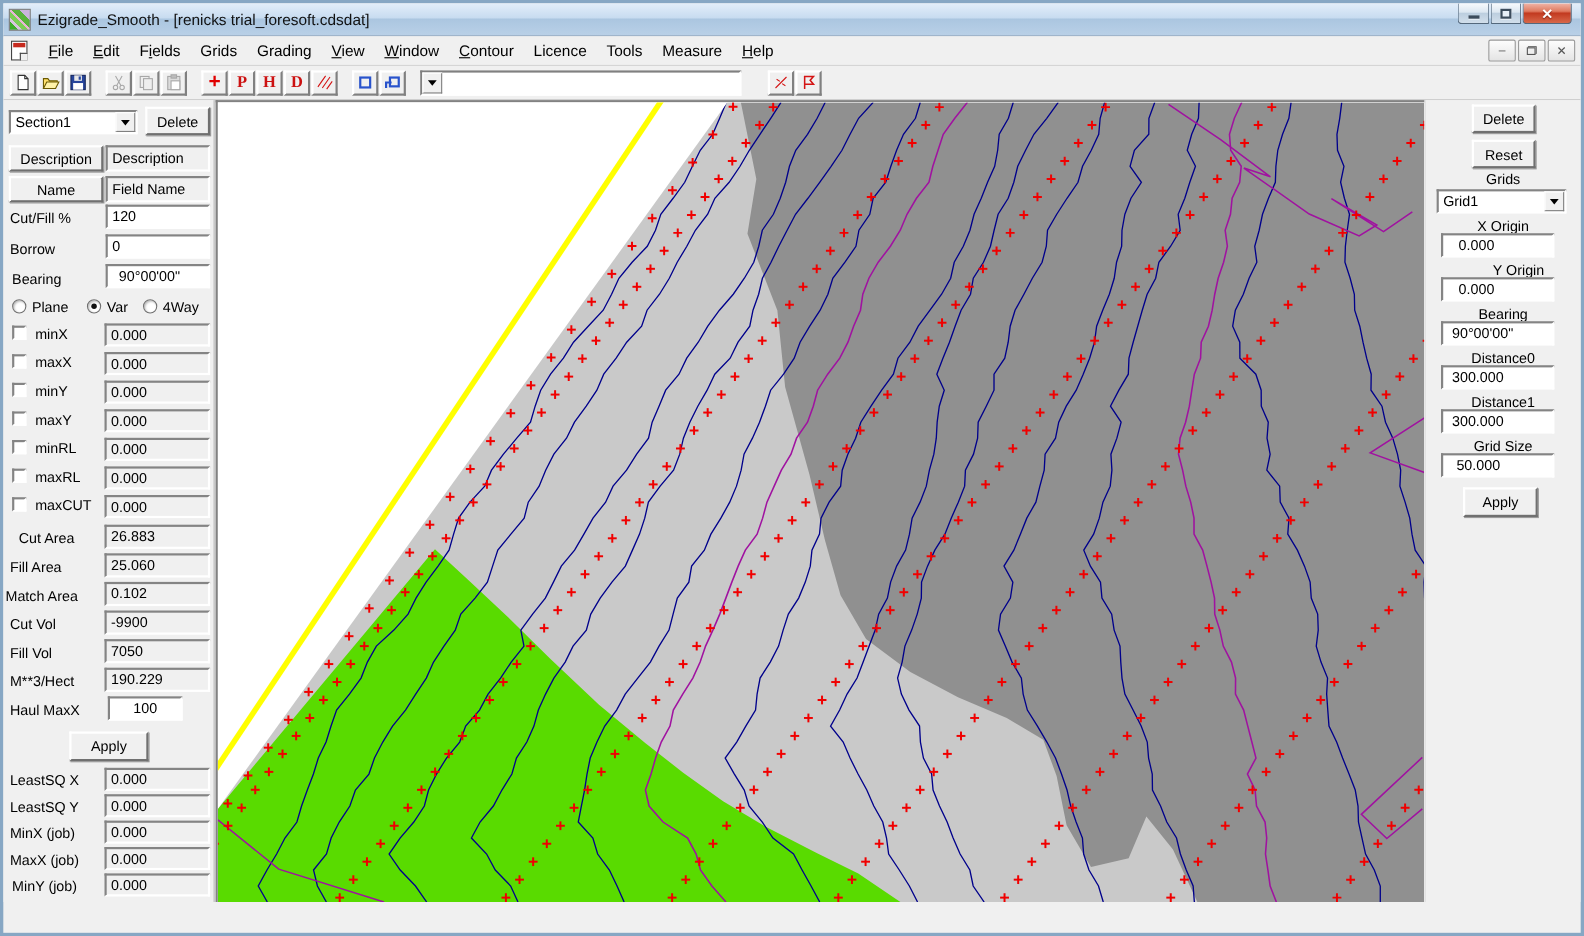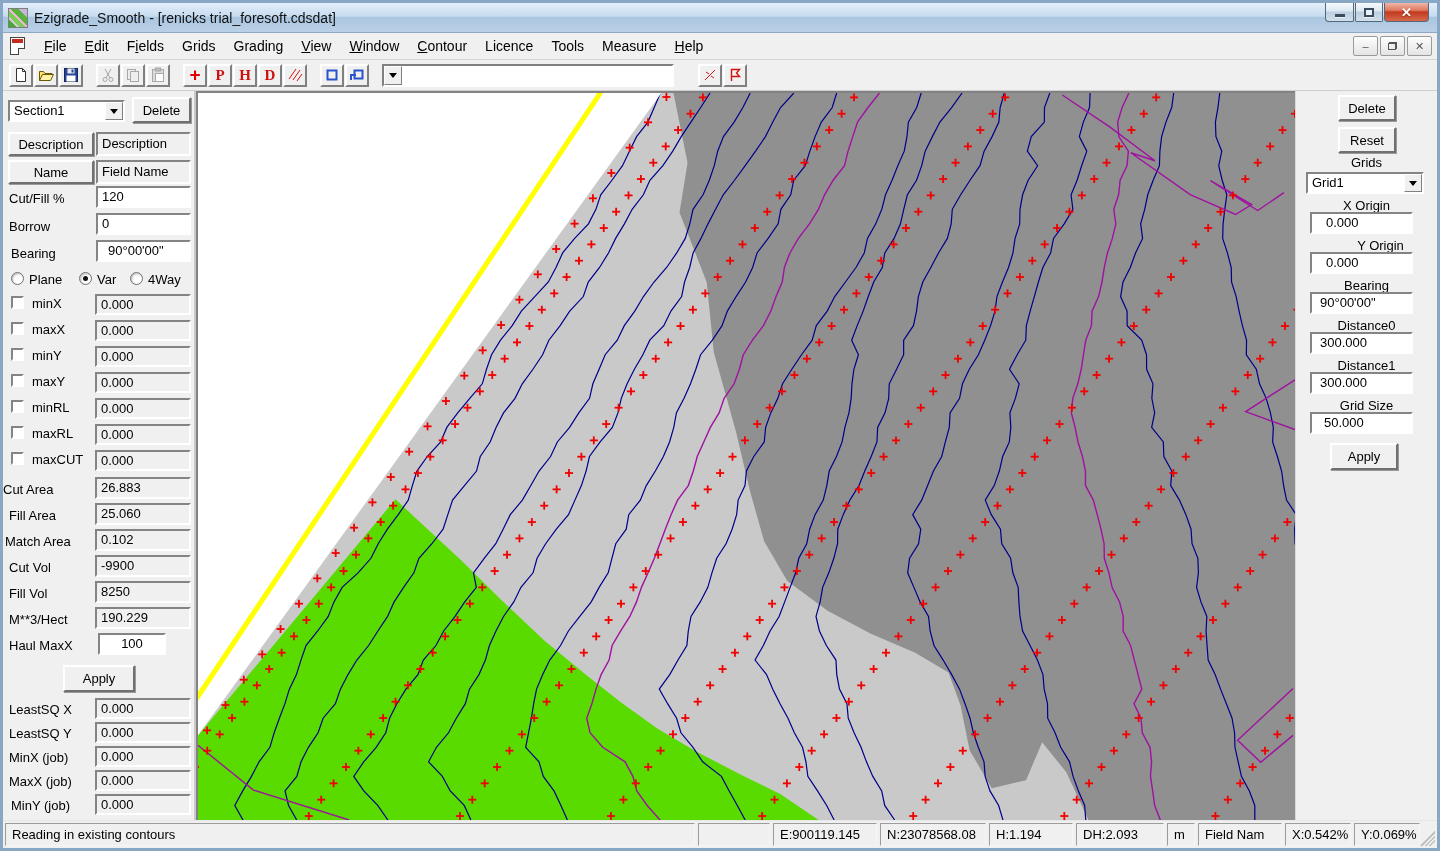--- a/index.html
+++ b/index.html
@@ -277,30 +277,30 @@
       <div class="cb" style="left:8px;top:309px;"></div>
       <div class="plabel" style="left:29px;top:309px;">minRL</div>
       <div class="sunken" style="left:92px;top:307px;width:96px;height:21px;">0.000</div>
       <div class="cb" style="left:8px;top:335px;"></div>
       <div class="plabel" style="left:29px;top:335px;">maxRL</div>
       <div class="sunken" style="left:92px;top:333px;width:96px;height:21px;">0.000</div>
       <div class="cb" style="left:8px;top:361px;"></div>
       <div class="plabel" style="left:29px;top:361px;">maxCUT</div>
       <div class="sunken" style="left:92px;top:359px;width:96px;height:21px;">0.000</div>
 
-      <div class="plabel" style="left:0;top:391px;text-align:right;">Cut Area</div>
+      <div class="plabel" style="left:14px;top:391px;text-align:right;">Cut Area</div>
       <div class="sunken" style="left:92px;top:386px;width:96px;height:22px;">26.883</div>
       <div class="plabel" style="left:6px;top:417px;">Fill Area</div>
       <div class="sunken" style="left:92px;top:412px;width:96px;height:22px;">25.060</div>
       <div class="plabel" style="left:2px;top:443px;">Match Area</div>
       <div class="sunken" style="left:92px;top:438px;width:96px;height:22px;">0.102</div>
       <div class="plabel" style="left:6px;top:469px;">Cut Vol</div>
       <div class="sunken" style="left:92px;top:464px;width:96px;height:22px;">-9900</div>
       <div class="plabel" style="left:6px;top:495px;">Fill Vol</div>
-      <div class="sunken" style="left:92px;top:490px;width:96px;height:22px;">8250</div>
+      <div class="sunken" style="left:92px;top:490px;width:96px;height:22px;">7050</div>
       <div class="plabel" style="left:6px;top:521px;">M**3/Hect</div>
       <div class="sunken" style="left:92px;top:516px;width:96px;height:22px;">190.229</div>
       <div class="plabel" style="left:6px;top:547px;">Haul MaxX</div>
       <div class="sunken white" style="left:95px;top:542px;width:68px;height:22px;text-align:center;">100</div>
 
       <div class="btn" style="left:60px;top:574px;width:72px;height:27px;">Apply</div>
 
       <div class="plabel" style="left:6px;top:611px;">LeastSQ X</div>
       <div class="sunken" style="left:92px;top:607px;width:96px;height:21px;">0.000</div>
       <div class="plabel" style="left:6px;top:635px;">LeastSQ Y</div>
@@ -989,26 +989,13 @@
       <div class="rlabel" style="top:227px;">Distance0</div>
       <div class="sunken white" style="left:14px;top:241px;width:103px;height:22px;padding-left:8px;">300.000</div>
       <div class="rlabel" style="top:267px;">Distance1</div>
       <div class="sunken white" style="left:14px;top:281px;width:103px;height:22px;padding-left:8px;">300.000</div>
       <div class="rlabel" style="top:307px;">Grid Size</div>
       <div class="sunken white" style="left:14px;top:321px;width:103px;height:22px;padding-left:12px;">50.000</div>
       <div class="btn" style="left:34px;top:352px;width:68px;height:27px;">Apply</div>
     </div>
   </div>
 
-  <div class="statusbar">
-    <div class="spanel" style="flex:1;">Reading in existing contours</div>
-    <div class="spanel" style="width:72px;"></div>
-    <div class="spanel" style="width:104px;">E:900119.145</div>
-    <div class="spanel" style="width:106px;">N:23078568.08</div>
-    <div class="spanel" style="width:84px;">H:1.194</div>
-    <div class="spanel" style="width:88px;">DH:2.093</div>
-    <div class="spanel" style="width:28px;">m</div>
-    <div class="spanel" style="width:84px;">Field Nam</div>
-    <div class="spanel" style="width:66px;">X:0.542%</div>
-    <div class="spanel" style="width:66px;margin-right:0;">Y:0.069%</div>
-    <div class="grip"></div>
-  </div>
 </div>
 
 </body></html>

